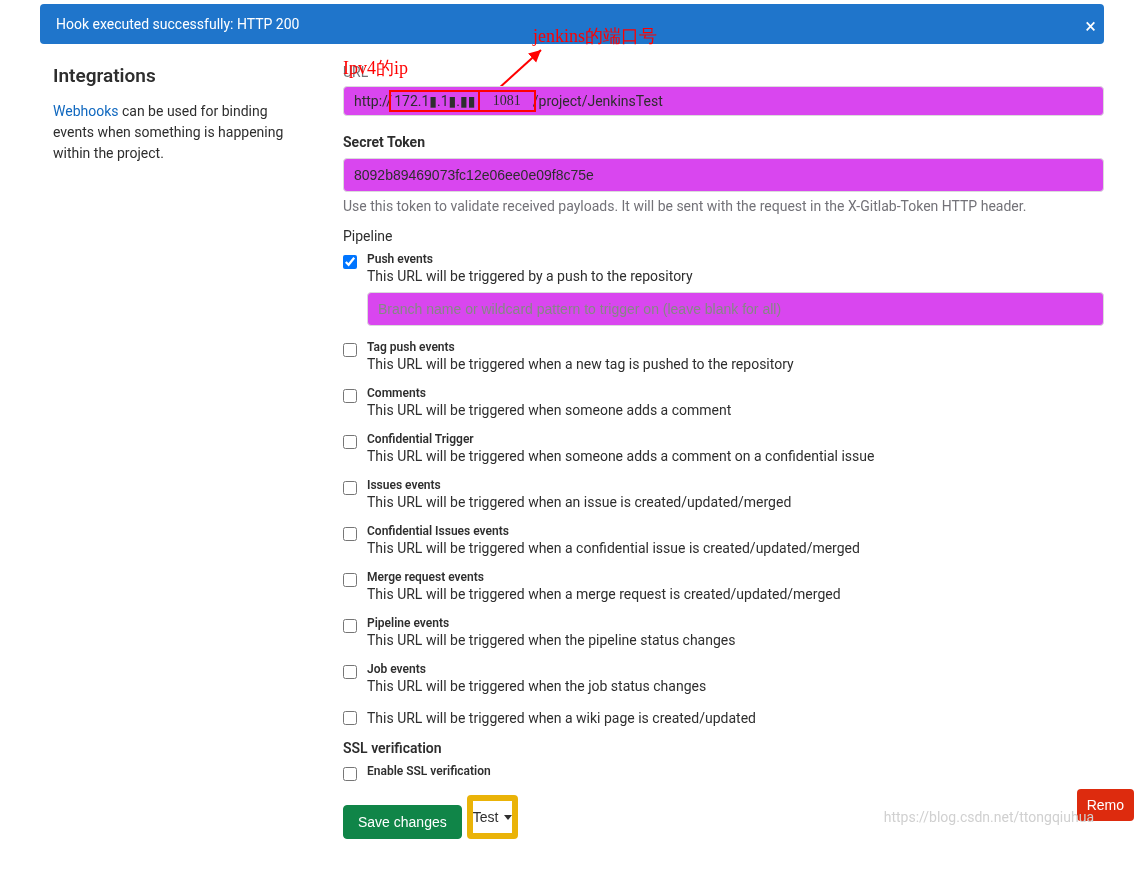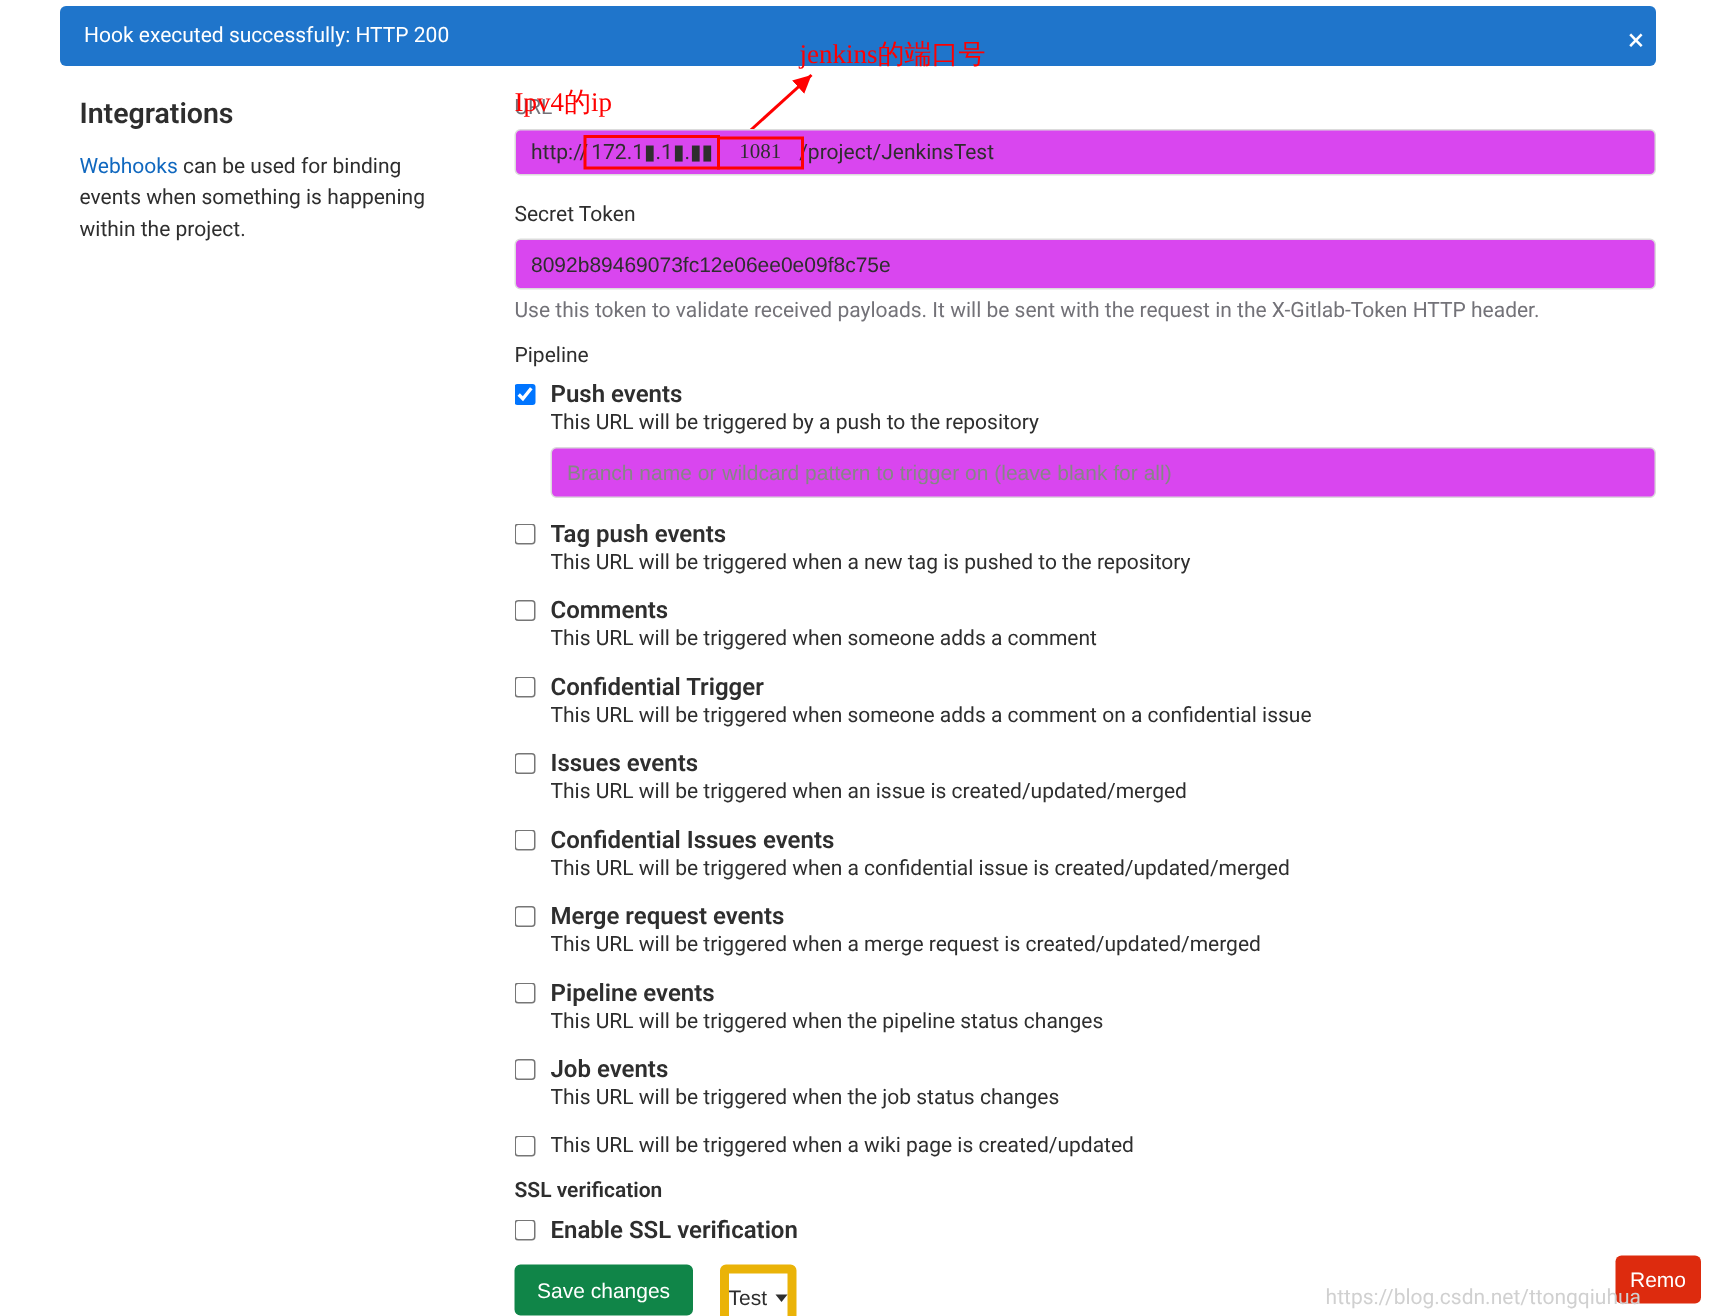--- a/index.html
+++ b/index.html
@@ -46,24 +46,24 @@
     border-radius: 4px;
     padding: 8px 10px;
     font-size: 14px;
     color: #2e2e2e;
     background:#d946ef;
   }
   .input::placeholder { color: #868686; }
   .help-text { color: #737278; font-size: 14px; margin-top: 6px; }
   .trigger-row { display: flex; align-items: flex-start; gap: 10px; margin-bottom: 14px; }
   .trigger-row input[type=checkbox] { margin-top: 3px; width:14px; height:14px; }
-  .trigger-label { font-weight: 600; font-size: 16px; color:#2e2e2e; }
+  .trigger-label { font-weight: 600; font-size: 12px; color:#2e2e2e; }
   .trigger-desc { font-size: 14px; color: #2e2e2e; margin-top: 2px; }
   .inner-input { margin-top: 8px; }
-  .btn-row { display:flex; gap:18px; margin-top: 14px; align-items:flex-start; }
+  .btn-row { display:flex; gap:5px; margin-top: 14px; align-items:flex-end; }
   .btn-primary {
     background:#108548; color:#fff; border:1px solid #108548;
     border-radius:4px; padding:8px 14px; font-size:14px; cursor:pointer;
   }
   .btn-default {
     background:#fff; color:#2e2e2e; border:6px solid #eab308;
     border-radius:4px; padding:8px 0; font-size:14px; cursor:pointer;
     display:inline-flex; align-items:center; gap:6px;
   }
   .caret-down {
@@ -126,21 +126,21 @@
         </span>
         <span>:</span>
         <span style="position:relative; padding:0 12px;font-family:Liberation Serif, serif;">
           <span>1081</span>
           <span class="anno-box" style="left:-3px; top:-3px; right:-3px; bottom:-3px;"></span>
         </span>
         <span>/project/JenkinsTest</span>
       </div>
     </div>
 
-    <label class="section-label" style="margin-top:18px; color:#2e2e2e; font-weight:400;">Secret Token</label>
+    <label class="section-label" style="margin-top:18px; color:#2e2e2e; font-weight:700;">Secret Token</label>
     <input class="input" value="8092b89469073fc12e06ee0e09f8c75e" style="">
     <div class="help-text">Use this token to validate received payloads. It will be sent with the request in the X-Gitlab-Token HTTP header.</div>
 
     <label class="section-label">Pipeline</label>
 
     <div id="triggers">
         <div class="trigger-row">
           <input type="checkbox" checked="" style="">
           <div class="trigger-content"><div class="trigger-label">Push events</div><div class="trigger-desc">This URL will be triggered by a push to the repository</div><input class="input inner-input" placeholder="Branch name or wildcard pattern to trigger on (leave blank for all)" style=""></div>
         </div>

